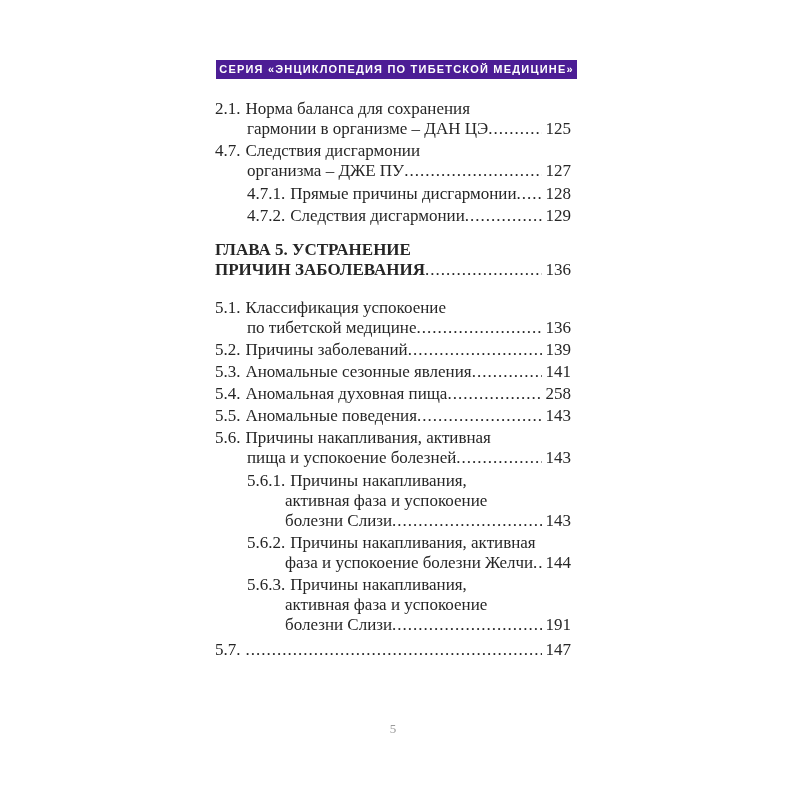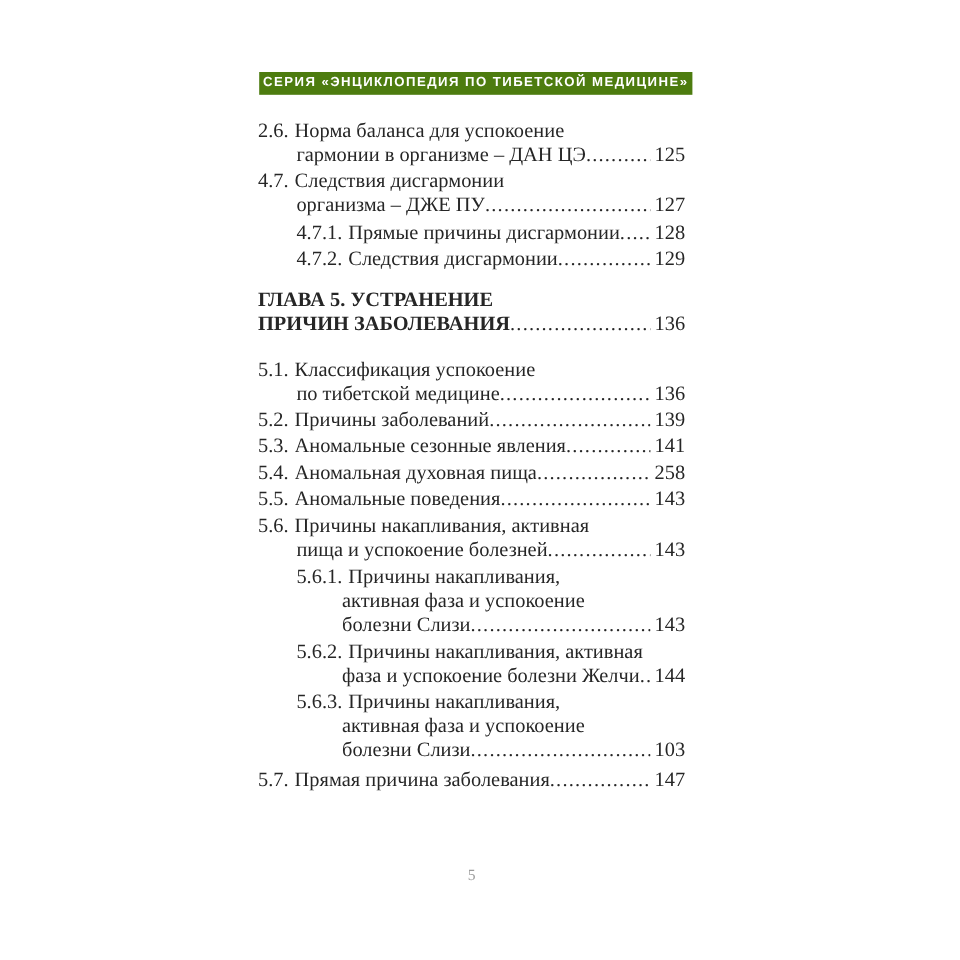--- a/index.html
+++ b/index.html
@@ -2,21 +2,21 @@
 <html><head>
 <meta charset="utf-8">
 <style>
   html,body{margin:0;padding:0;background:#ffffff;}
   .page{
     position:relative;width:800px;height:800px;background:#ffffff;overflow:hidden;
     font-family:"Liberation Serif", serif;color:#262626;
   }
   .series-banner{
     margin:60px 0 0 216px;width:361px;height:19px;line-height:19px;
-    background:#4d7c0f;color:#ffffff;text-align:center;white-space:nowrap;
+    background:#4c1d95;color:#ffffff;text-align:center;white-space:nowrap;
     font-family:"Liberation Sans", sans-serif;font-size:11px;font-weight:bold;letter-spacing:1.2px;
   }
   .toc{margin:20px 0 0 215px;width:356px;font-size:17px;}
   .entry{margin-bottom:2px;}
   .line{display:flex;align-items:baseline;line-height:20px;white-space:nowrap;}
   .num{flex:0 0 auto;margin-right:5px;}
   .txt{flex:0 1 auto;overflow:hidden;}
   .dots{flex:1 1 6px;overflow:hidden;min-width:6px;}
   .dots::after{
     content:"....................................................................................................";
@@ -40,22 +40,22 @@
 <div class="page">
 
   <div class="series-banner">
     <span>СЕРИЯ «ЭНЦИКЛОПЕДИЯ ПО ТИБЕТСКОЙ МЕДИЦИНЕ»</span>
   </div>
 
   <div class="toc">
 
     <div class="entry">
       <div class="line">
-        <span class="num">2.6.</span>
-        <span class="txt">Норма баланса для успокоение</span>
+        <span class="num">2.1.</span>
+        <span class="txt">Норма баланса для сохранения</span>
       </div>
       <div class="line ind1">
         <span class="txt">гармонии в организме – ДАН ЦЭ</span>
         <span class="dots"></span>
         <span class="pg">125</span>
       </div>
     </div>
 
     <div class="entry">
       <div class="line">
@@ -190,28 +190,27 @@
       <div class="line ind1">
         <span class="num">5.6.3.</span>
         <span class="txt">Причины накапливания,</span>
       </div>
       <div class="line ind2">
         <span class="txt">активная фаза и успокоение</span>
       </div>
       <div class="line ind2">
         <span class="txt">болезни Слизи</span>
         <span class="dots"></span>
-        <span class="pg">103</span>
+        <span class="pg">191</span>
       </div>
     </div>
 
     <div class="entry">
       <div class="line">
         <span class="num">5.7.</span>
-        <span class="txt">Прямая причина заболевания</span>
         <span class="dots"></span>
         <span class="pg">147</span>
       </div>
     </div>
 
   </div>
 
   <div class="footer-num">5</div>
 
 </div>

